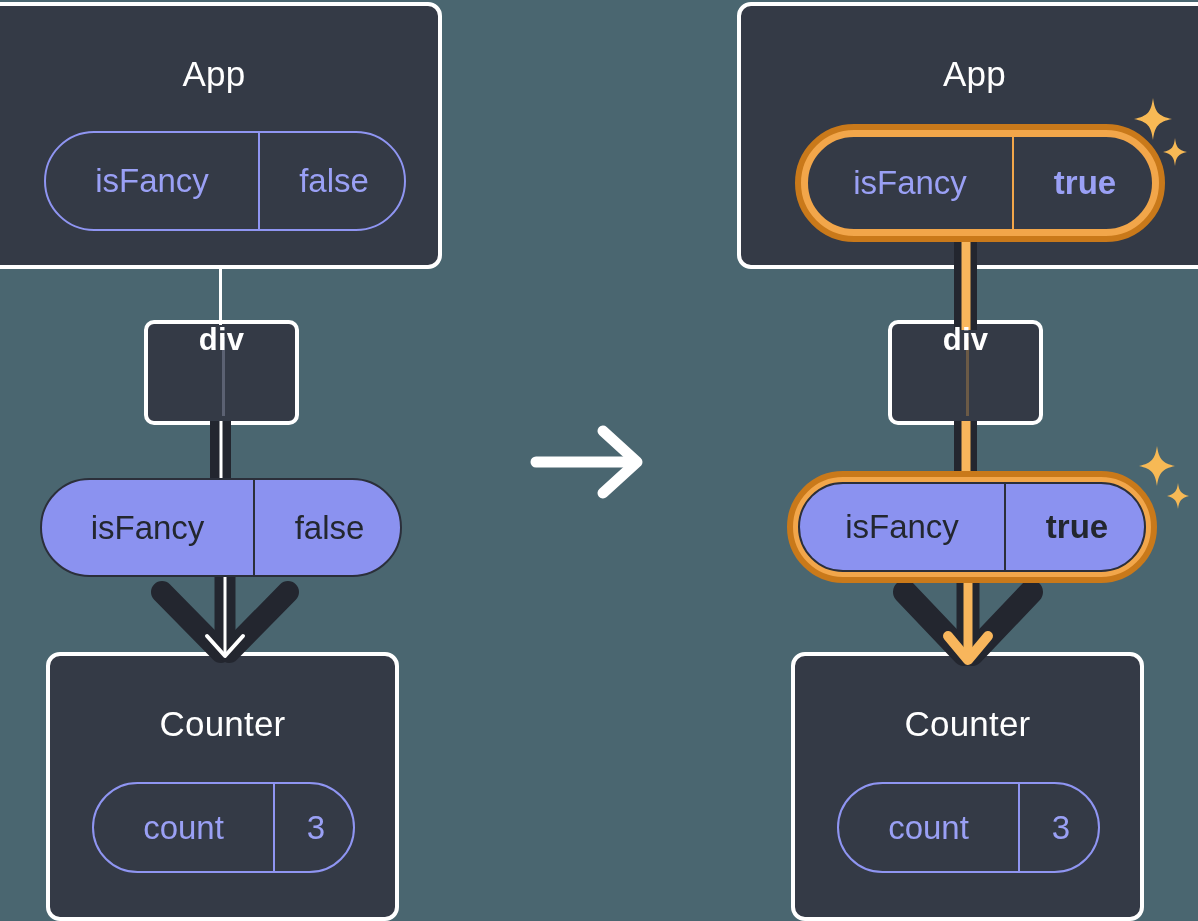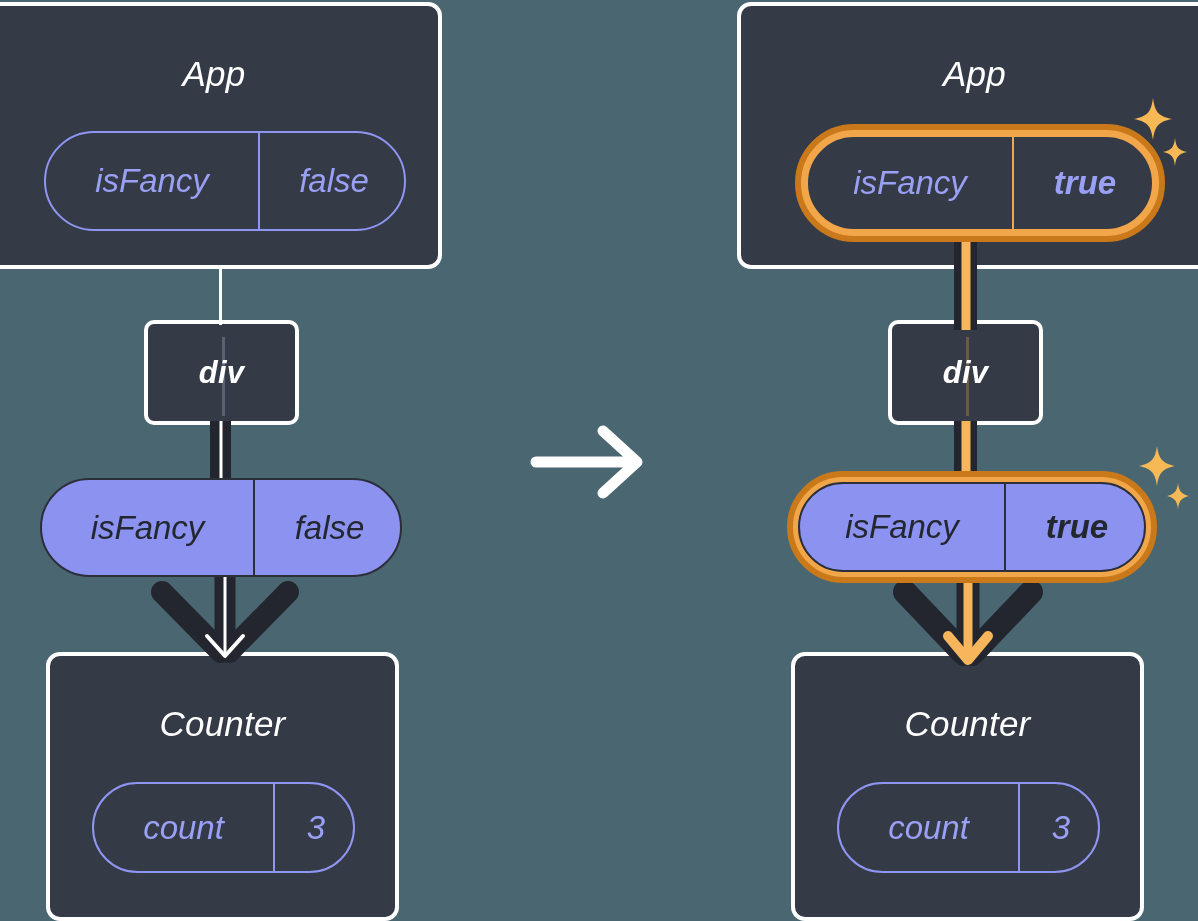--- a/index.html
+++ b/index.html
@@ -15,21 +15,20 @@
     overflow: hidden;
     font-family: "Liberation Sans", "DejaVu Sans", sans-serif;
     -webkit-font-smoothing: antialiased;
   }
 
   #stage {
     position: absolute;
     left: 0; top: 0;
     width: 1198px;
     height: 921px;
-    font-style: italic;
   }
 
   .panel {
     position: absolute;
     top: 0;
     width: 1198px;
     height: 921px;
   }
 
   
@@ -47,21 +46,20 @@
     color: #ffffff;
     font-size: 35px;
     font-weight: 400;
     letter-spacing: 0.2px;
     line-height: 1;
     white-space: nowrap;
   }
   .box-small {
     border-width: 4px;
     border-radius: 10px;
-    justify-content: center;
   }
   .box-small .box-title {
     font-size: 31px;
     font-weight: 700;
   }
 
   
   .pill {
     position: absolute;
     box-sizing: border-box;

